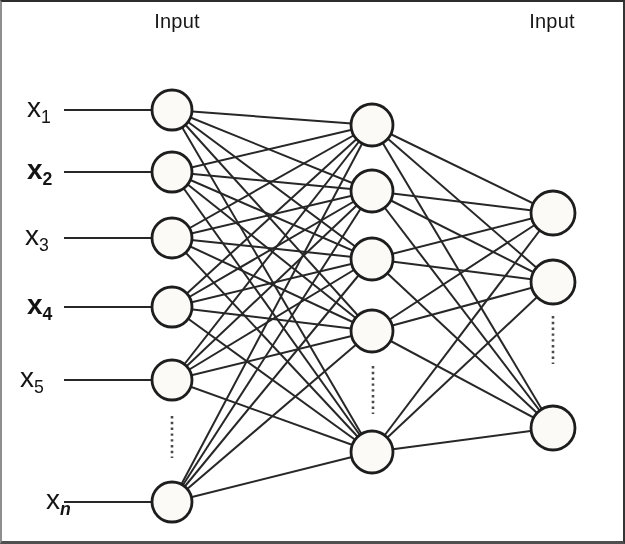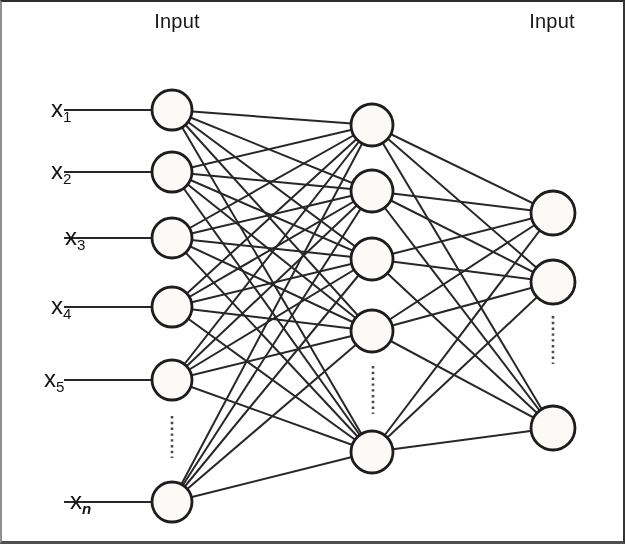--- a/index.html
+++ b/index.html
@@ -22,25 +22,24 @@
     transform: translate(-50%, -50%);
     font-size: 20px;
     font-weight: 400;
     color: #161616;
     white-space: nowrap;
     letter-spacing: 0.2px;
   }
   .xlabel {
     position: absolute;
     transform: translateY(-54%);
-    font-size: 24px;
+    font-size: 28px;
     line-height: 1;
     color: #141414;
     white-space: nowrap;
-    margin-left: 24px;
   }
   .xlabel sub {
     font-size: 0.63em;
     line-height: 1;
     vertical-align: -0.34em;
     letter-spacing: 0;
   }
   .xlabel sub.it { font-style: italic; font-weight: bold; }
 </style>
 </head>
@@ -114,18 +113,18 @@
       <circle cx="553" cy="282" r="22" fill="#fbfaf7" stroke="#1d1d1d" stroke-width="2.8"></circle>
       <circle cx="553" cy="428" r="22" fill="#fbfaf7" stroke="#1d1d1d" stroke-width="2.8"></circle>
       <line x1="172" y1="416" x2="172" y2="458" stroke="#4a4a4a" stroke-width="2.6" stroke-dasharray="2.4 3.4"></line>
       <line x1="373" y1="366" x2="373" y2="414" stroke="#4a4a4a" stroke-width="2.6" stroke-dasharray="2.4 3.4"></line>
       <line x1="553" y1="316" x2="553" y2="364" stroke="#4a4a4a" stroke-width="2.6" stroke-dasharray="2.4 3.4"></line>
     </svg>
 
   <div class="col-label" style="left: 175px; top: 19px;">Input</div>
   <div class="col-label" style="left: 550px; top: 19px;">Input</div>
 <span class="xlabel" style="left: 25px; top: 110px;"><span>x</span><sub>1</sub></span>
-    <span class="xlabel" style="left: 25px; top: 172px;"><span>x</span><sub>2</sub></span>
-    <span class="xlabel" style="left: 39px; top: 238px;"><span>x</span><sub>3</sub></span>
-    <span class="xlabel" style="left: 25px; top: 307px;"><span>x</span><sub>4</sub></span>
+    <span class="xlabel" style="left: 25px; top: 172px; font-weight: bold;"><span>x</span><sub>2</sub></span>
+    <span class="xlabel" style="left: 23px; top: 238px;"><span>x</span><sub>3</sub></span>
+    <span class="xlabel" style="left: 25px; top: 307px; font-weight: bold;"><span>x</span><sub>4</sub></span>
     <span class="xlabel" style="left: 18px; top: 380px;"><span>x</span><sub>5</sub></span>
     <span class="xlabel" style="left: 44px; top: 502px;"><span>x</span><sub class="it">n</sub></span>
   </div>
 
 </body></html>

